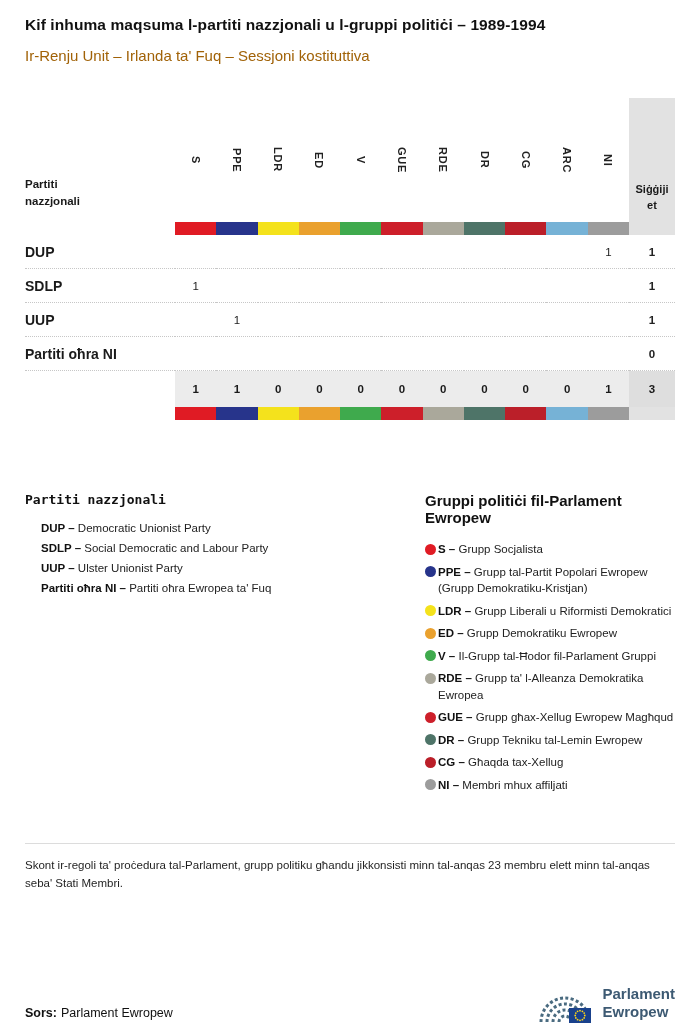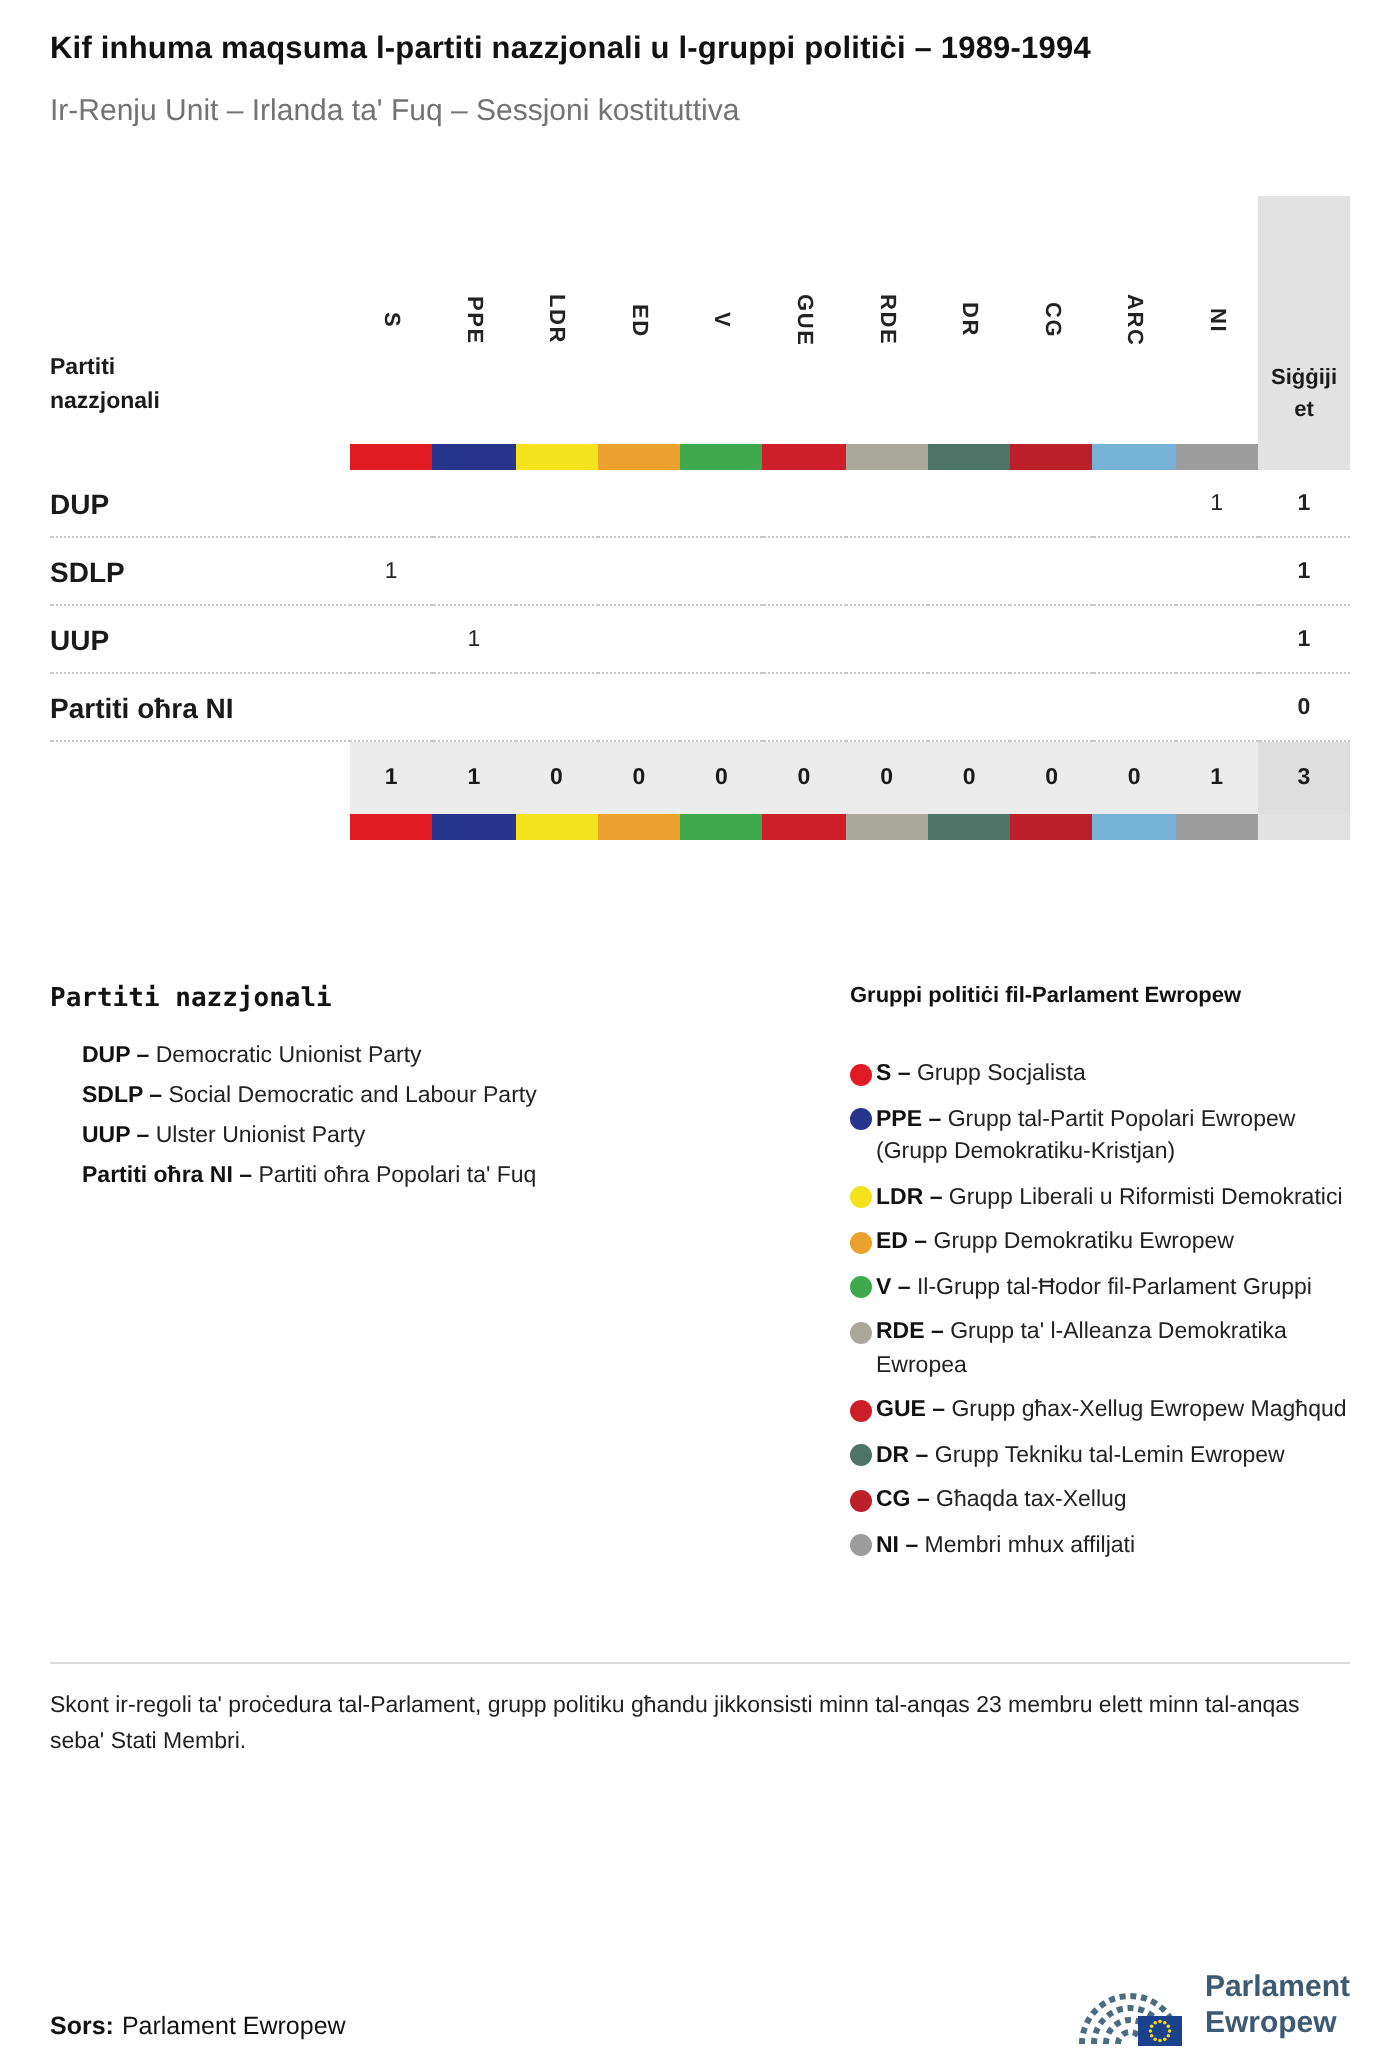--- a/index.html
+++ b/index.html
@@ -4,21 +4,21 @@
 <style>
   * { margin:0; padding:0; box-sizing:border-box; }
   html,body { background:#ffffff; }
   body {
     width:700px; height:1034px; position:relative; overflow:hidden;
     font-family:"Liberation Sans", sans-serif; color:#1a1a1a;
   }
   .page { padding:16px 25px 0 25px; }
 
   .title { font-size:15.5px; font-weight:bold; color:#111; letter-spacing:.1px; }
-  .subtitle { margin-top:13px; font-size:15px; font-weight:normal; color:#737373; }
+  .subtitle { margin-top:13px; font-size:15px; font-weight:normal; color:#a16207; }
 
   
   .tbl { margin-top:34px; width:650px; }
   .trow { display:grid; grid-template-columns:150px repeat(11,1fr) 46px; }
   .head-row { height:124px; }
   .cell { min-width:0; }
 
   .head-label { display:flex; align-items:flex-end; padding-bottom:12px; }
   .head-label span { width:64px; font-weight:bold; font-size:11.5px; line-height:1.5; overflow-wrap:anywhere; }
 
@@ -49,21 +49,21 @@
   .totals-row > .seats-cell { background:#dedede; }
 
   
   .legend { display:flex; margin-top:72px; width:650px; }
   .legend-left { width:400px; }
   .legend-left h3 { font-family:"DejaVu Sans Mono", monospace; font-size:13px; font-weight:bold; color:#111; margin-bottom:15px; }
   .party-item { font-size:11.5px; margin-bottom:8px; color:#222; }
   .party-item b { color:#111;padding-left:16px; }
 
   .legend-right { width:250px; }
-  .legend-right h3 { font-size:11px; font-weight:bold; color:#111; margin-bottom:25px; }
+  .legend-right h3 { font-size:15px; font-weight:bold; color:#111; margin-bottom:15px; }
   .group-item { display:flex; gap:2px; margin-bottom:6px; font-size:11.5px; line-height:16.5px; color:#222; }
   .dot { width:11px; height:11px; border-radius:50%; flex:none; margin-top:2.5px; }
   .group-item b { color:#111; }
 
   
   .footnote {
     margin-top:44px; border-top:1px solid #dcdcdc; padding-top:12px;
     font-size:11.5px; line-height:1.6; color:#1f1f1f; max-width:650px;
   }
   .source-row {
@@ -232,21 +232,21 @@
       </div>
   </div>
 
   <div class="legend">
     <div class="legend-left">
       <h3>Partiti nazzjonali</h3>
       <div>
           <div class="party-item"><b>DUP – </b><span>Democratic Unionist Party</span></div>
           <div class="party-item"><b>SDLP – </b><span>Social Democratic and Labour Party</span></div>
           <div class="party-item"><b>UUP – </b><span>Ulster Unionist Party</span></div>
-          <div class="party-item"><b>Partiti oħra NI – </b><span>Partiti oħra Popolari ta' Fuq</span></div>
+          <div class="party-item"><b>Partiti oħra NI – </b><span>Partiti oħra Ewropea ta' Fuq</span></div>
         </div>
     </div>
     <div class="legend-right">
       <h3>Gruppi politiċi fil-Parlament Ewropew</h3>
       <div>
           <div class="group-item">
             <span class="dot" style="background: rgb(224, 27, 36);"></span>
             <span><b>S – </b><span>Grupp Socjalista</span></span>
           </div>
           <div class="group-item">

